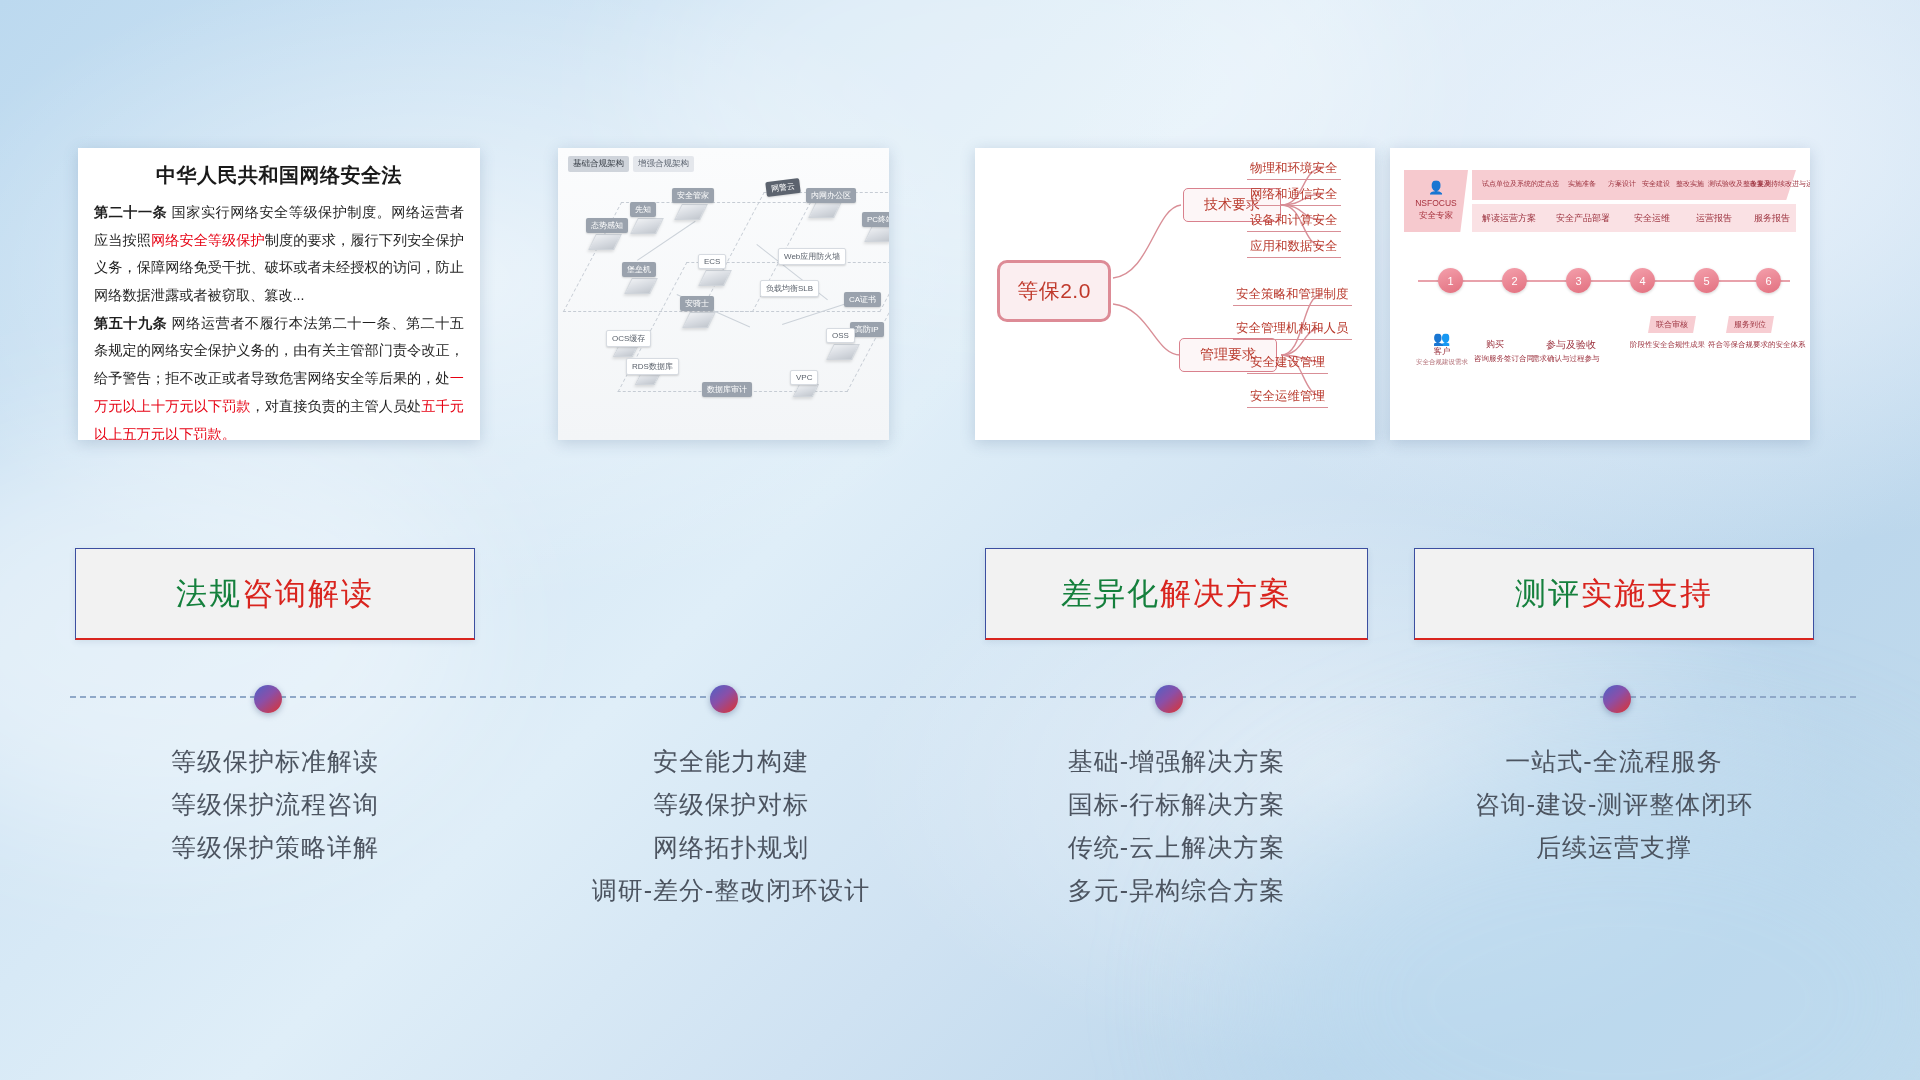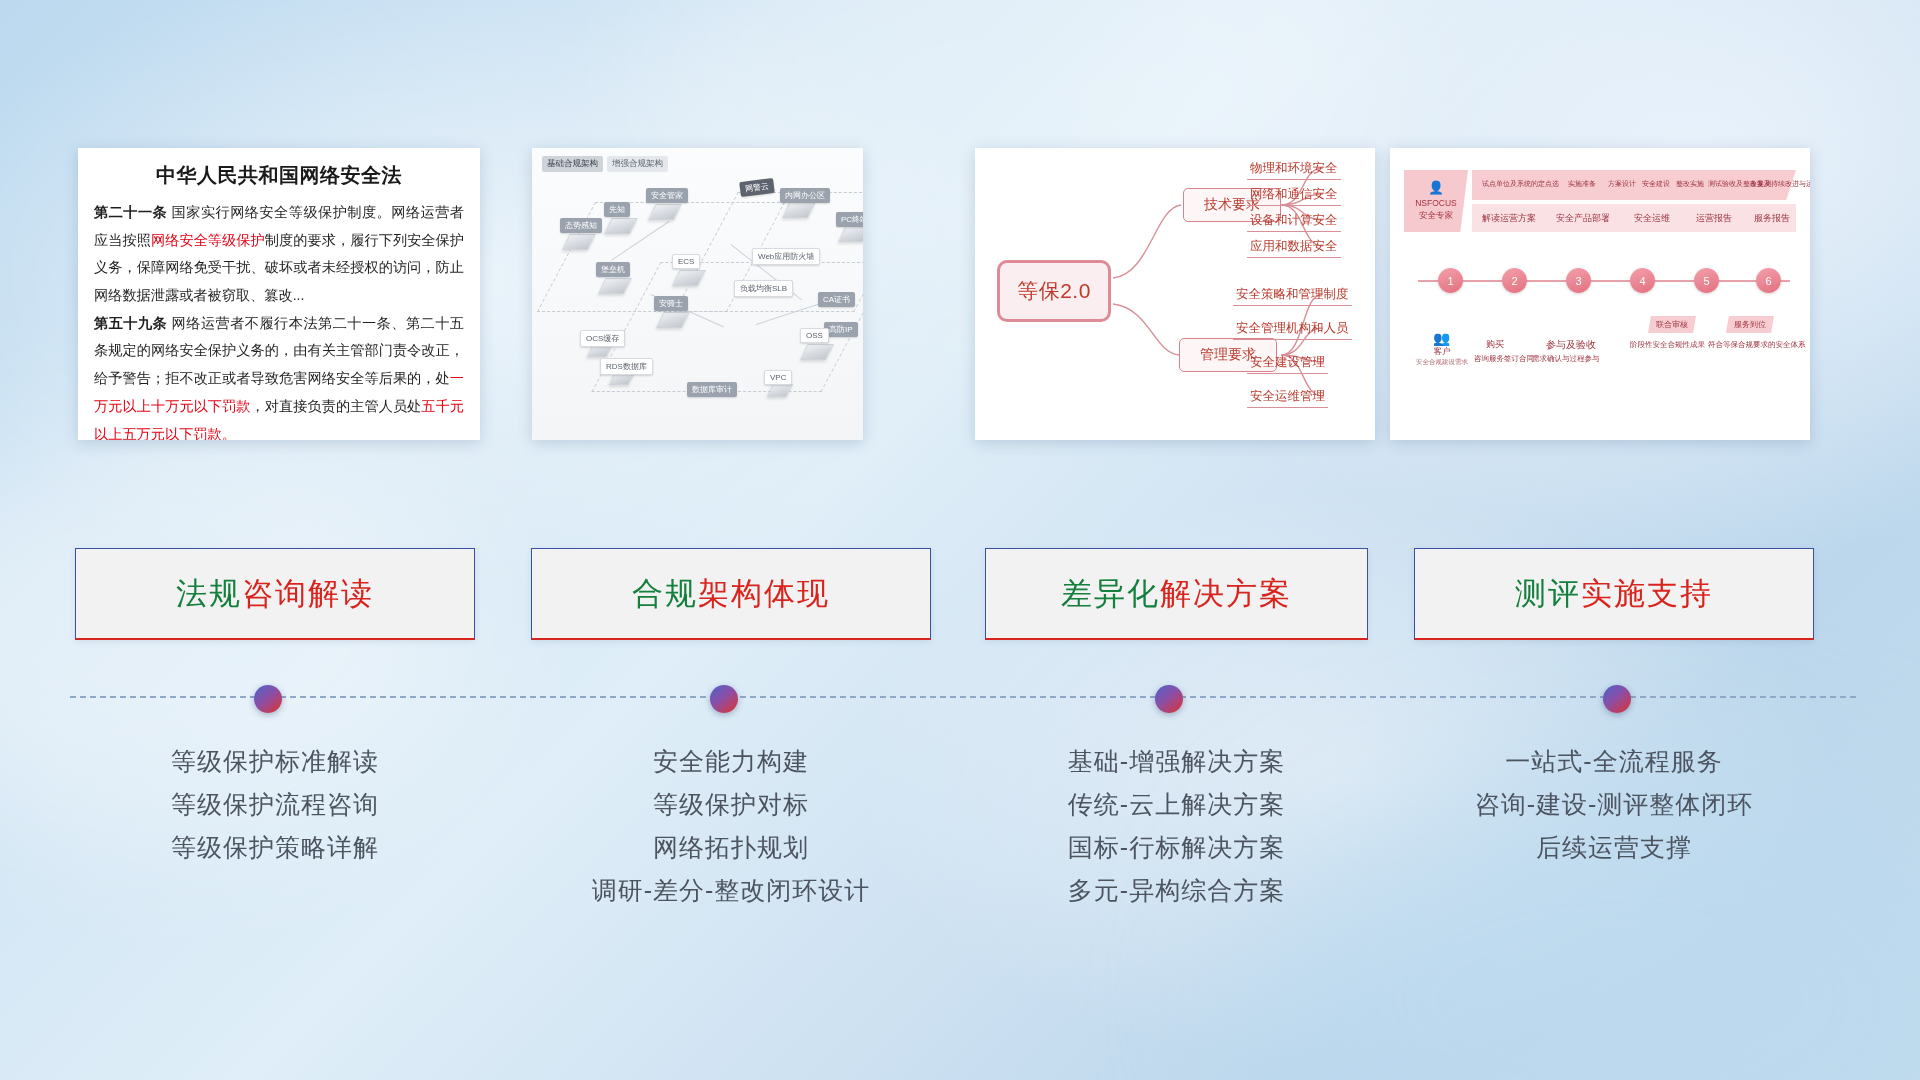--- a/index.html
+++ b/index.html
@@ -21,21 +21,21 @@
   .stage{position:absolute;inset:0;}
 
   
   .cards{position:absolute;left:0;top:148px;width:1920px;height:300px;}
   .card{
     position:absolute;top:0;height:292px;background:#ffffff;
     box-shadow:0 3px 14px rgba(60,90,130,0.22);
     overflow:hidden;
   }
   .card-1{left:78px;width:402px;}
-  .card-2{left:532px;width:331px;text-align:right;}
+  .card-2{left:558px;width:331px;text-align:right;}
   .card-3{left:975px;width:400px;}
   .card-4{left:1390px;width:420px;}
 
   
   .law{padding:14px 16px 10px 16px;height:100%;}
   .law-title{
     text-align:center;font-weight:bold;font-size:20px;color:#1a1a1a;
     letter-spacing:.5px;margin-bottom:10px;
   }
   .law p{font-size:14.2px;line-height:1.95;color:#1f1f1f;text-align:justify;}
@@ -209,21 +209,21 @@
 
           <div class="node" style="left:262px;top:118px;">CA证书</div>
           <div class="node" style="left:268px;top:148px;">高防IP</div>
 
           <div class="cube" style="left:248px;top:170px;"></div>
           <div class="node light" style="left:244px;top:154px;">OSS</div>
 
           <div class="cube sm" style="left:214px;top:210px;"></div>
           <div class="node light" style="left:208px;top:196px;">VPC</div>
 
-          <div class="node" style="left:120px;top:208px;margin-left:11px;">数据库审计</div>
+          <div class="node" style="left:120px;top:208px;">数据库审计</div>
 
           <div class="cube" style="left:230px;top:28px;"></div>
           <div class="node" style="left:224px;top:14px;">内网办公区</div>
 
           <div class="cube" style="left:286px;top:52px;"></div>
           <div class="node" style="left:280px;top:38px;">PC终端</div>
         </div>
       </div>
     </div>
 
@@ -309,24 +309,20 @@
         <div class="road-foot" style="left:318px;top:192px;">符合等保合规要求的安全体系</div>
       </div>
     </div>
   </div>
 
   <div class="labels">
     <div class="label label-1">
       <span class="lb-blue">法规</span>
         <span class="lb-red">咨询解读</span>
     </div>
-    <div class="label label-2">
-      <span class="lb-blue">合规</span>
-        <span class="lb-red">架构体现</span>
-    </div>
     <div class="label label-3">
       <span class="lb-blue">差异化</span>
         <span class="lb-red">解决方案</span>
     </div>
     <div class="label label-4">
       <span class="lb-blue">测评</span>
         <span class="lb-red">实施支持</span>
     </div>
   </div>
 
@@ -344,22 +340,22 @@
       <div>等级保护策略详解</div>
     </div>
     <div class="col col-2">
       <div>安全能力构建</div>
       <div>等级保护对标</div>
       <div>网络拓扑规划</div>
       <div>调研-差分-整改闭环设计</div>
     </div>
     <div class="col col-3">
       <div>基础-增强解决方案</div>
+      <div>国标-行标解决方案</div>
       <div>传统-云上解决方案</div>
-      <div>国标-行标解决方案</div>
       <div>多元-异构综合方案</div>
     </div>
     <div class="col col-4">
       <div>一站式-全流程服务</div>
       <div>咨询-建设-测评整体闭环</div>
       <div>后续运营支撑</div>
     </div>
   </div>
 
 </div>

